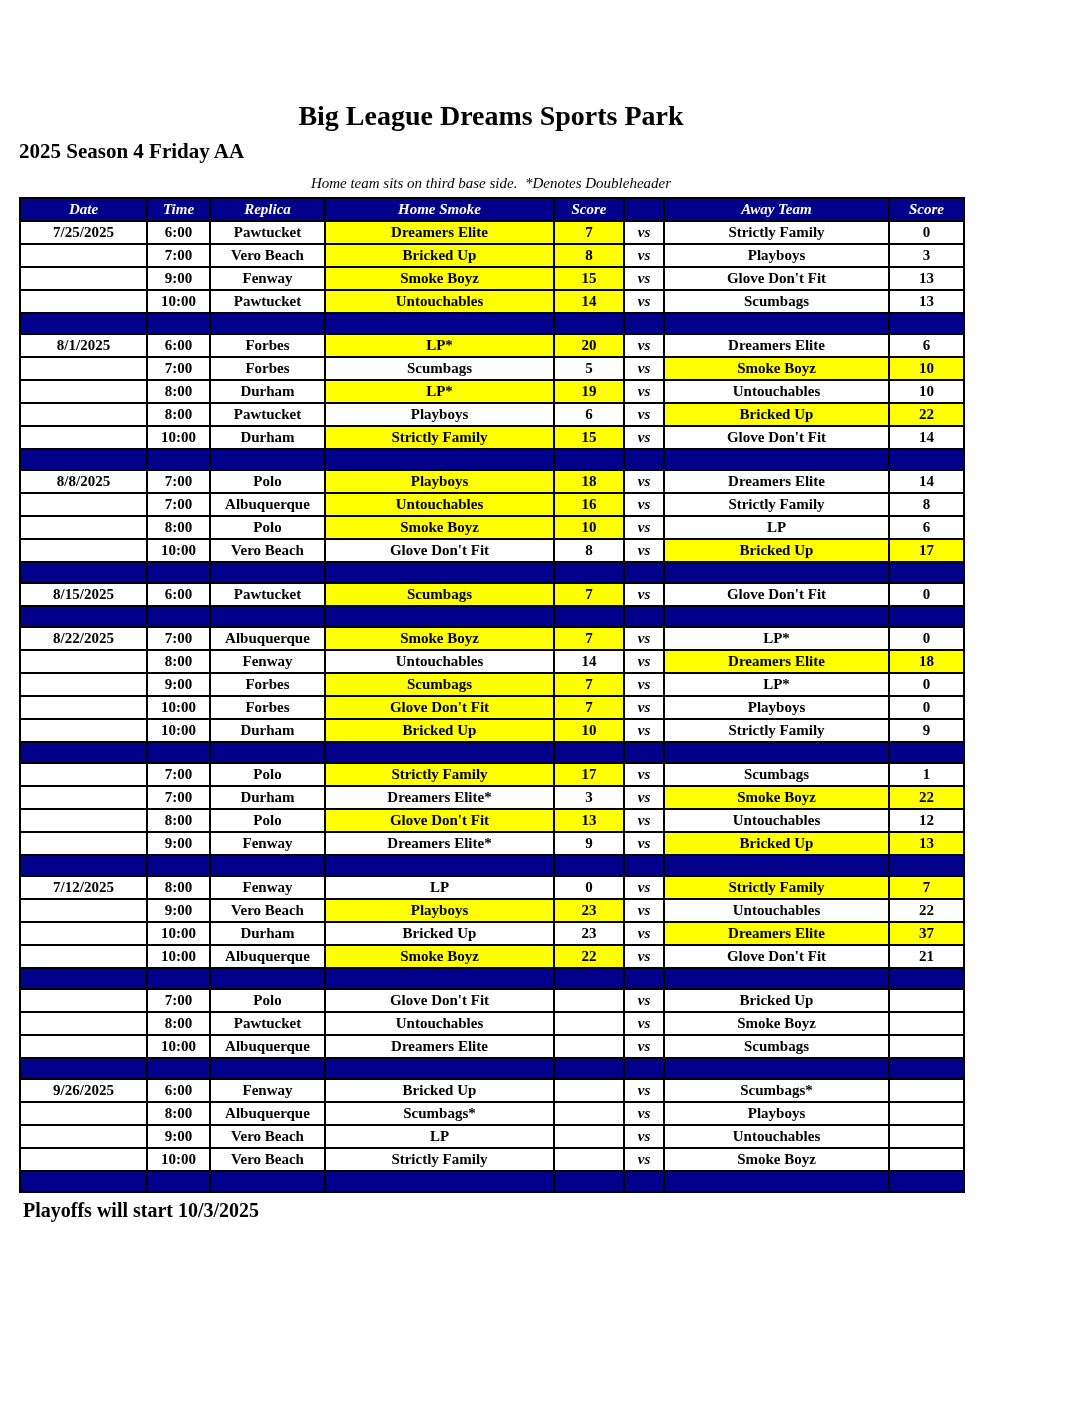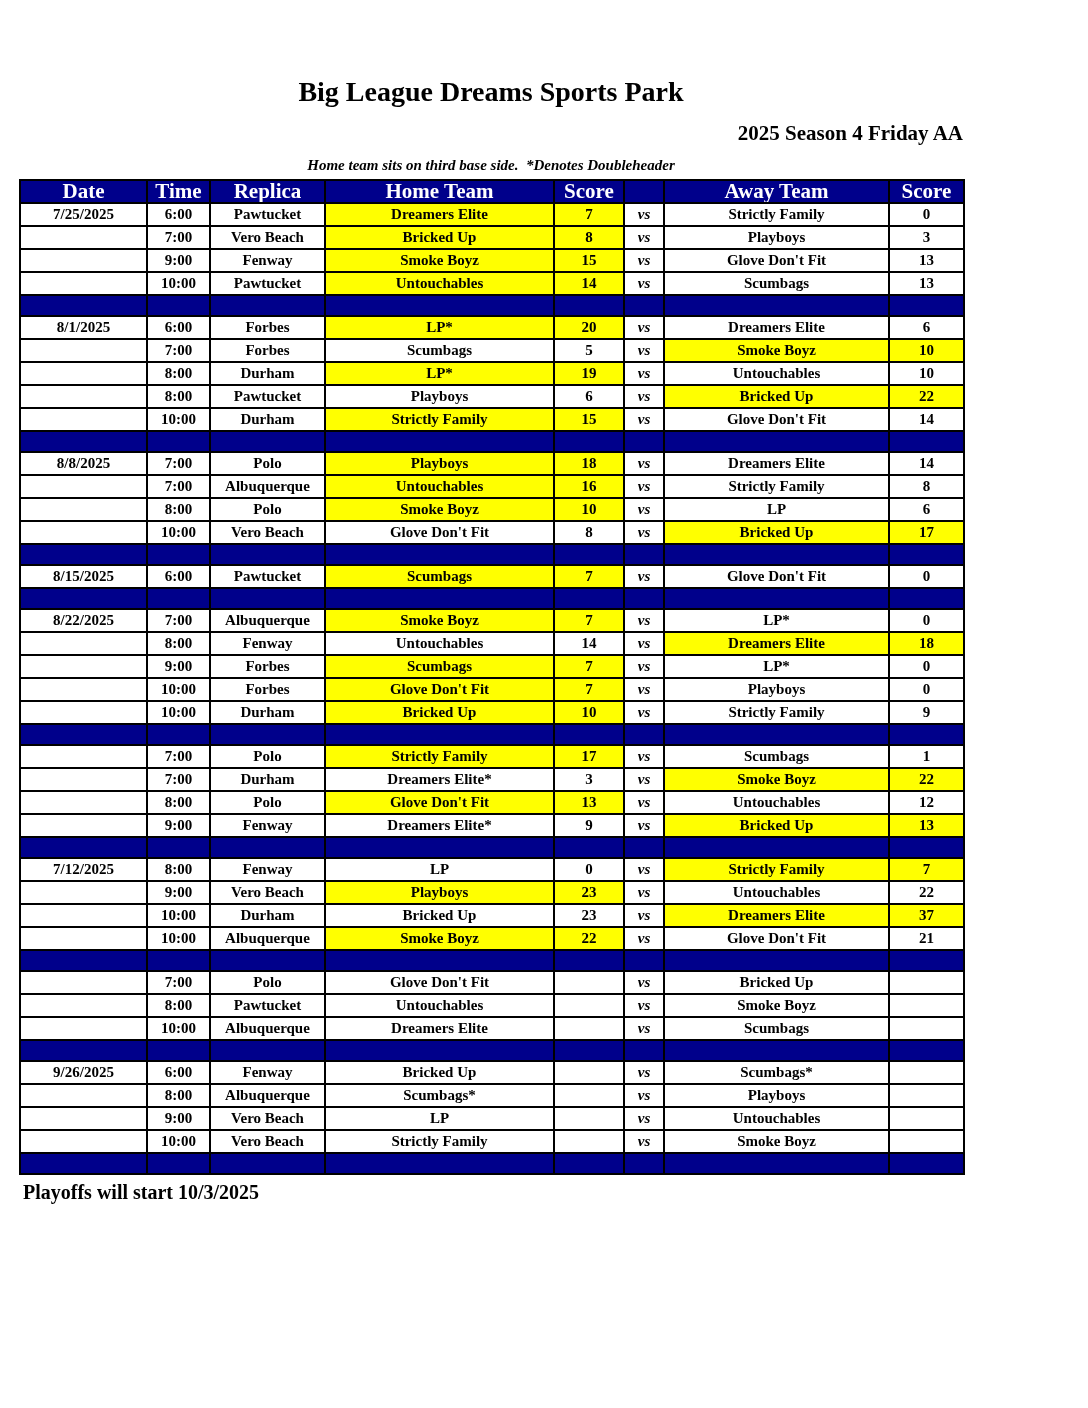--- a/index.html
+++ b/index.html
@@ -14,39 +14,39 @@
     background: #ffffff;
     width: 1088px; height: 1408px;
     font-family: "Liberation Serif", "DejaVu Serif", serif;
     color: #000;
   }
   .container {
     width: 944px;
     margin-left: 19px;
   }
   .title {
-    padding-top: 76px;
+    padding-top: 100px;
     text-align: center;
     font-size: 28px;
     font-weight: bold;
     line-height: 32px;
     white-space: pre;
   }
   .subtitle {
-    margin-top: 12px;
-    text-align: right;
+    margin-top: 6px;
+    text-align: left;
     font-size: 21px;
     font-weight: bold;
     line-height: 26px;
   }
   .note {
     margin-top: 10px;
     text-align: center;
     font-size: 15px;
-    font-weight: bold;
+    font-weight: normal;
     font-style: italic;
     line-height: 18px;
     white-space: pre;
   }
   table.schedule {
     margin-top: 5px;
     width: 944px;
     border-collapse: collapse;
     table-layout: fixed;
     font-weight: bold;
@@ -58,21 +58,22 @@
     text-align: center;
     vertical-align: middle;
     font-size: 15px;
     line-height: 21px;
     overflow: hidden;
     white-space: nowrap;
   }
   table.schedule thead th {
     background: var(--navy);
     color: var(--header-text);
-    font-size: 21px;
+    font-size: 15px;
+    font-style: italic;
   }
   td.vs-cell {
     font-size: 11px;
     font-style: italic;
   }
   td.hl { background: var(--hl); }
   tr.sep td { background: var(--navy); }
   .footer {
     margin-top: 8px;
     padding-left: 4px;
@@ -98,21 +99,21 @@
       <col style="width:70px">
       <col style="width:40px">
       <col style="width:225px">
       <col style="width:75px">
     </colgroup>
     <thead>
       <tr id="header-row">
           <th>Date</th>
           <th>Time</th>
           <th>Replica</th>
-          <th>Home Team</th>
+          <th>Home Smoke</th>
           <th>Score</th>
           <th></th>
           <th>Away Team</th>
           <th>Score</th>
         </tr>
     </thead>
     <tbody id="schedule-body">
         <tr>
           <td>7/25/2025</td>
           <td>6:00</td>

